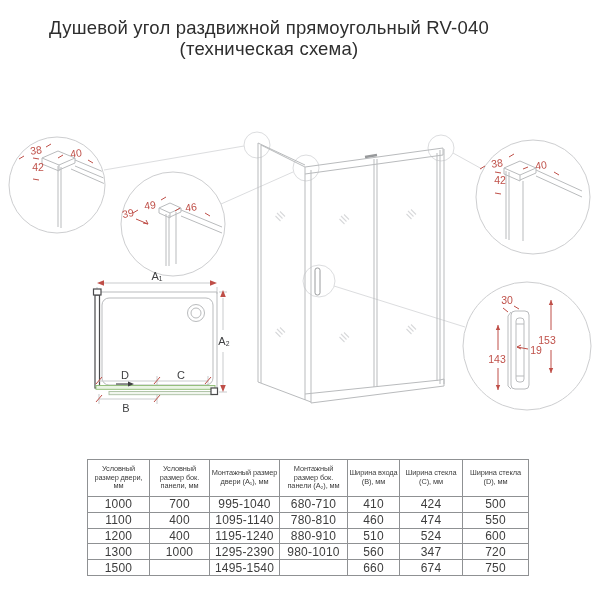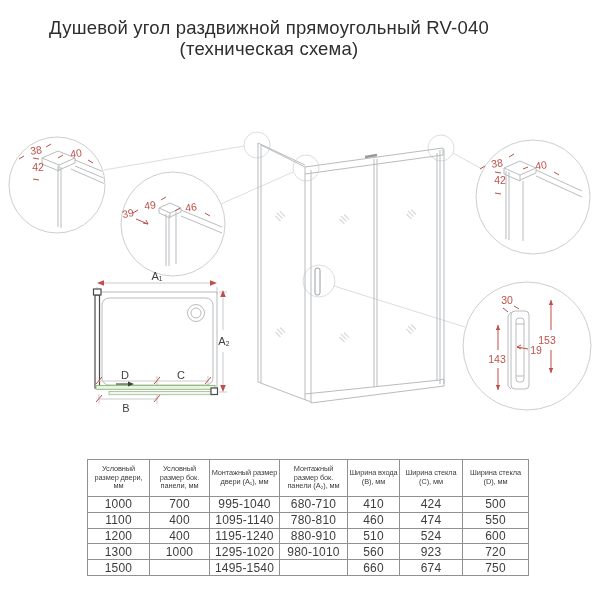--- a/index.html
+++ b/index.html
@@ -212,24 +212,24 @@
           <td>400</td>
           <td>1195-1240</td>
           <td>880-910</td>
           <td>510</td>
           <td>524</td>
           <td>600</td>
         </tr>
         <tr>
           <td>1300</td>
           <td>1000</td>
-          <td>1295-1020</td>
+          <td>1295-2390</td>
           <td>980-1010</td>
           <td>560</td>
-          <td>923</td>
+          <td>347</td>
           <td>720</td>
         </tr>
         <tr>
           <td>1500</td>
           <td></td>
           <td>1495-1540</td>
           <td></td>
           <td>660</td>
           <td>674</td>
           <td>750</td>

